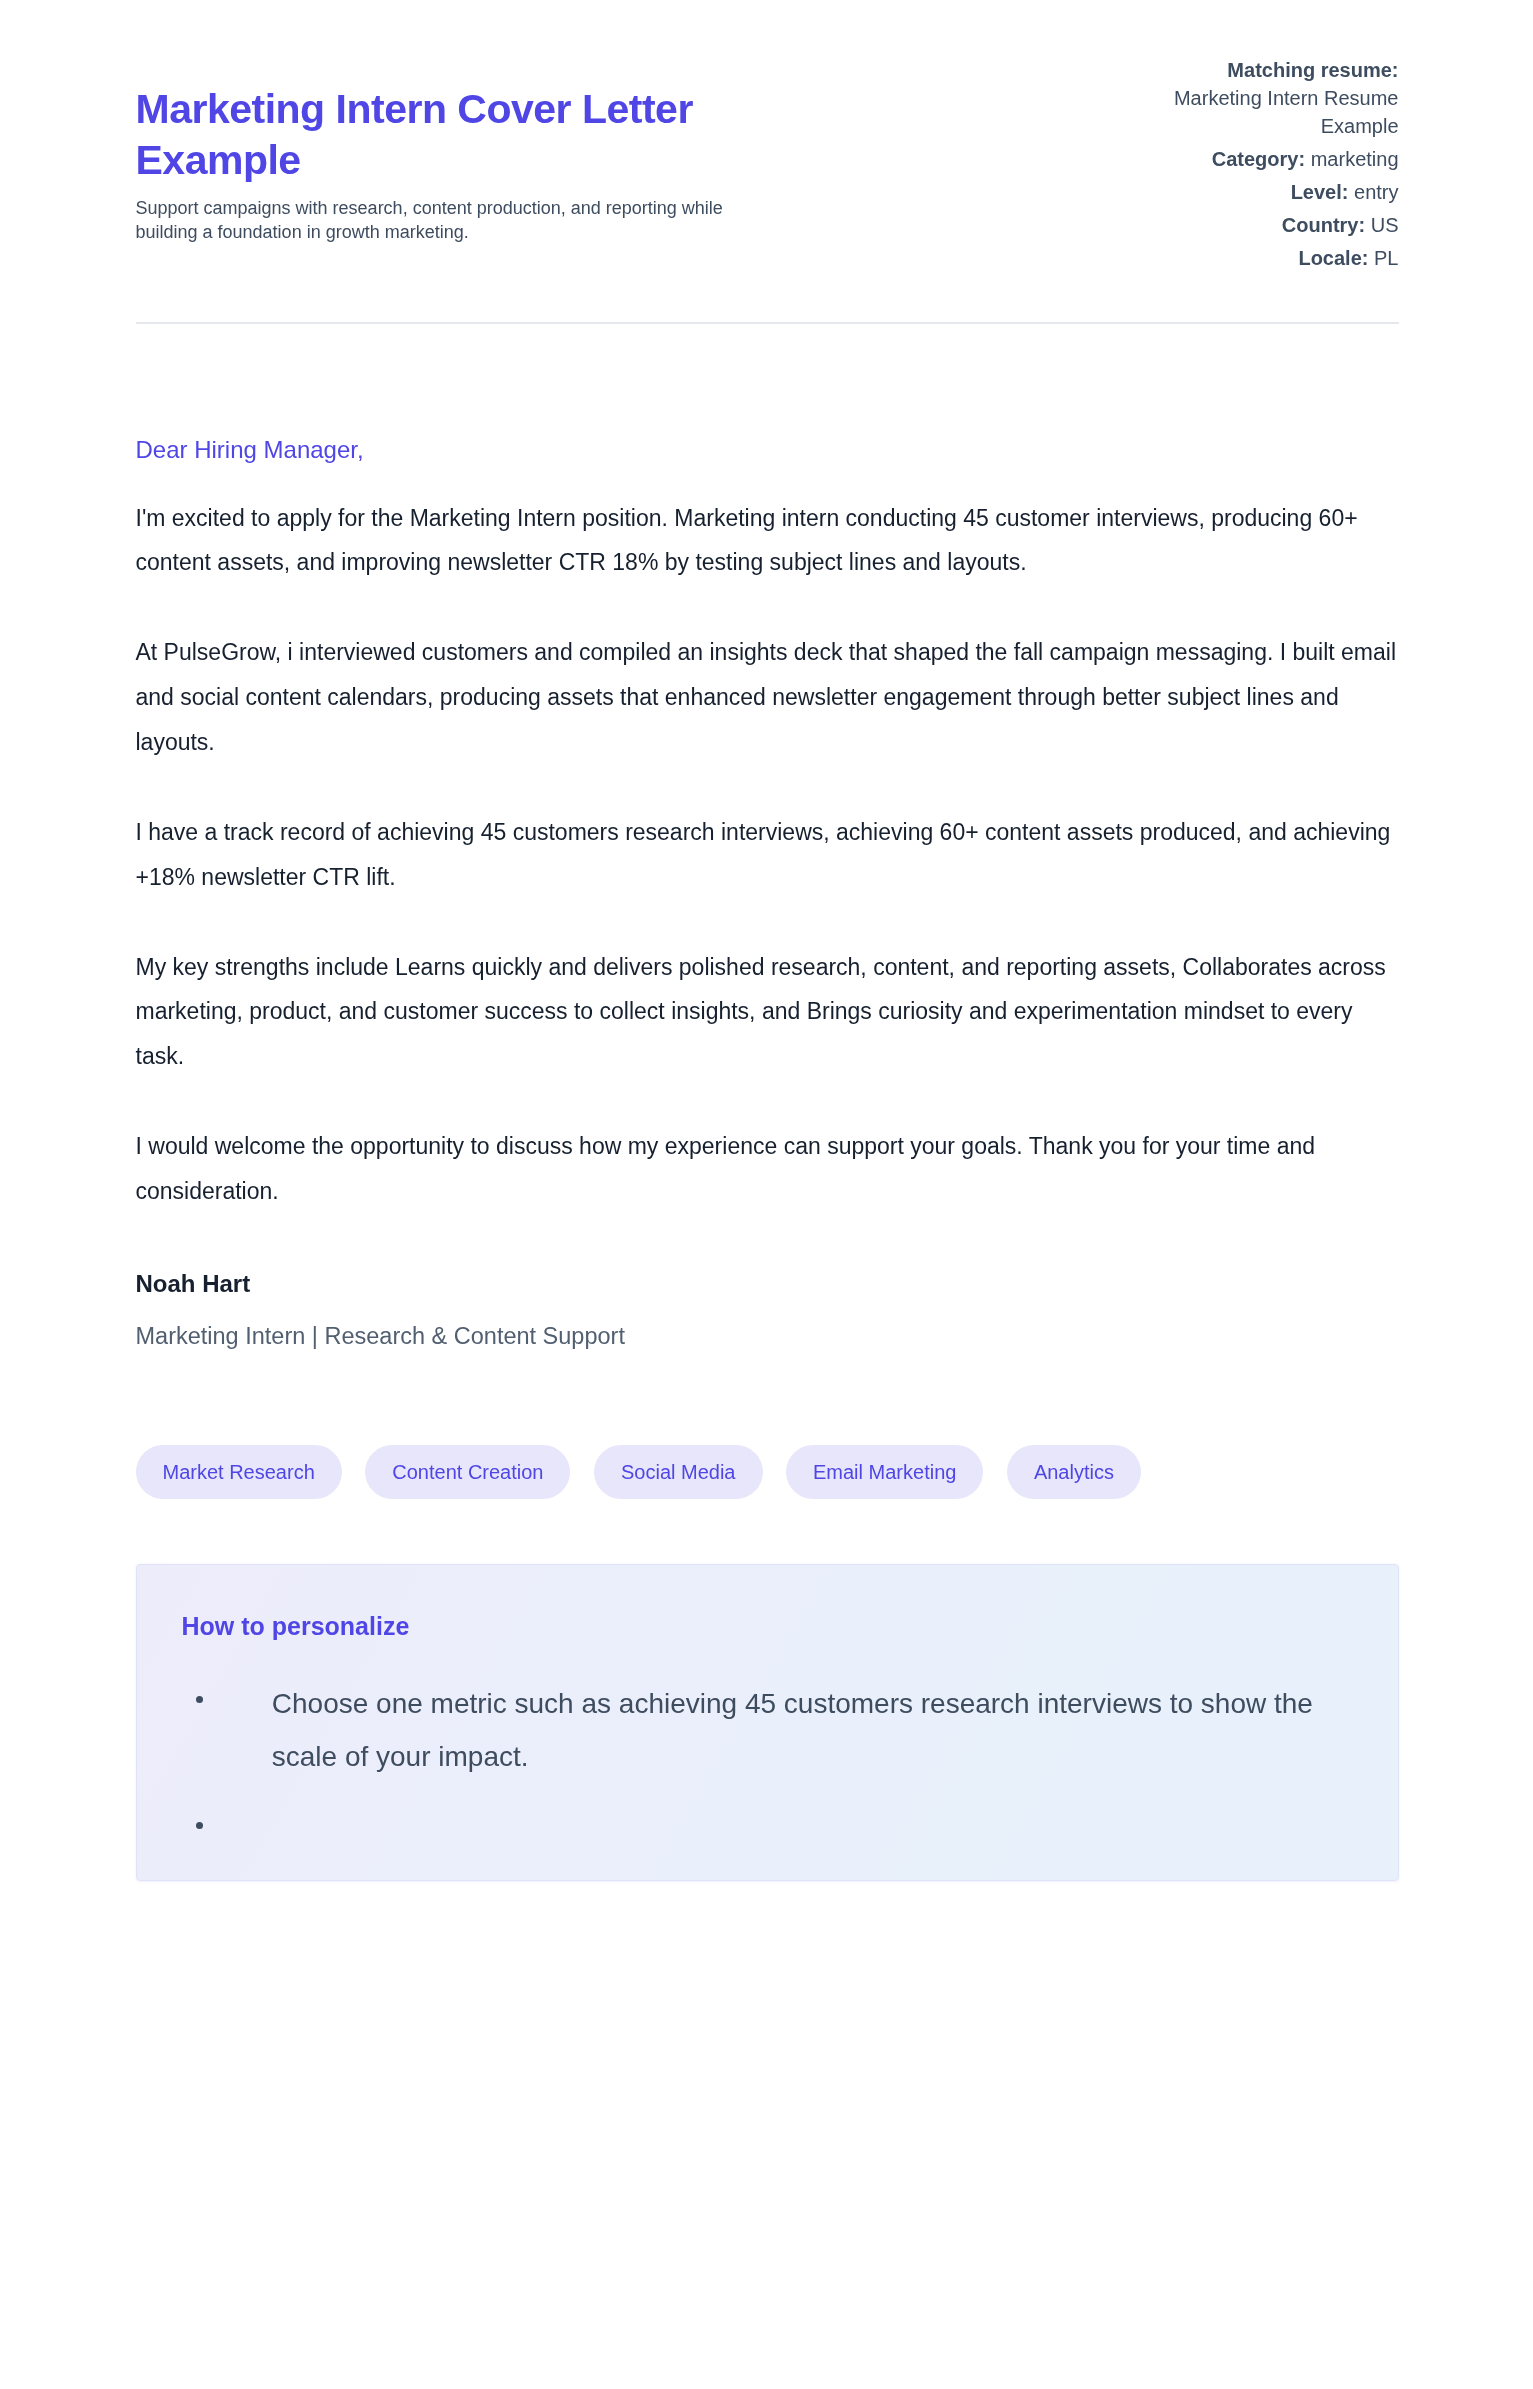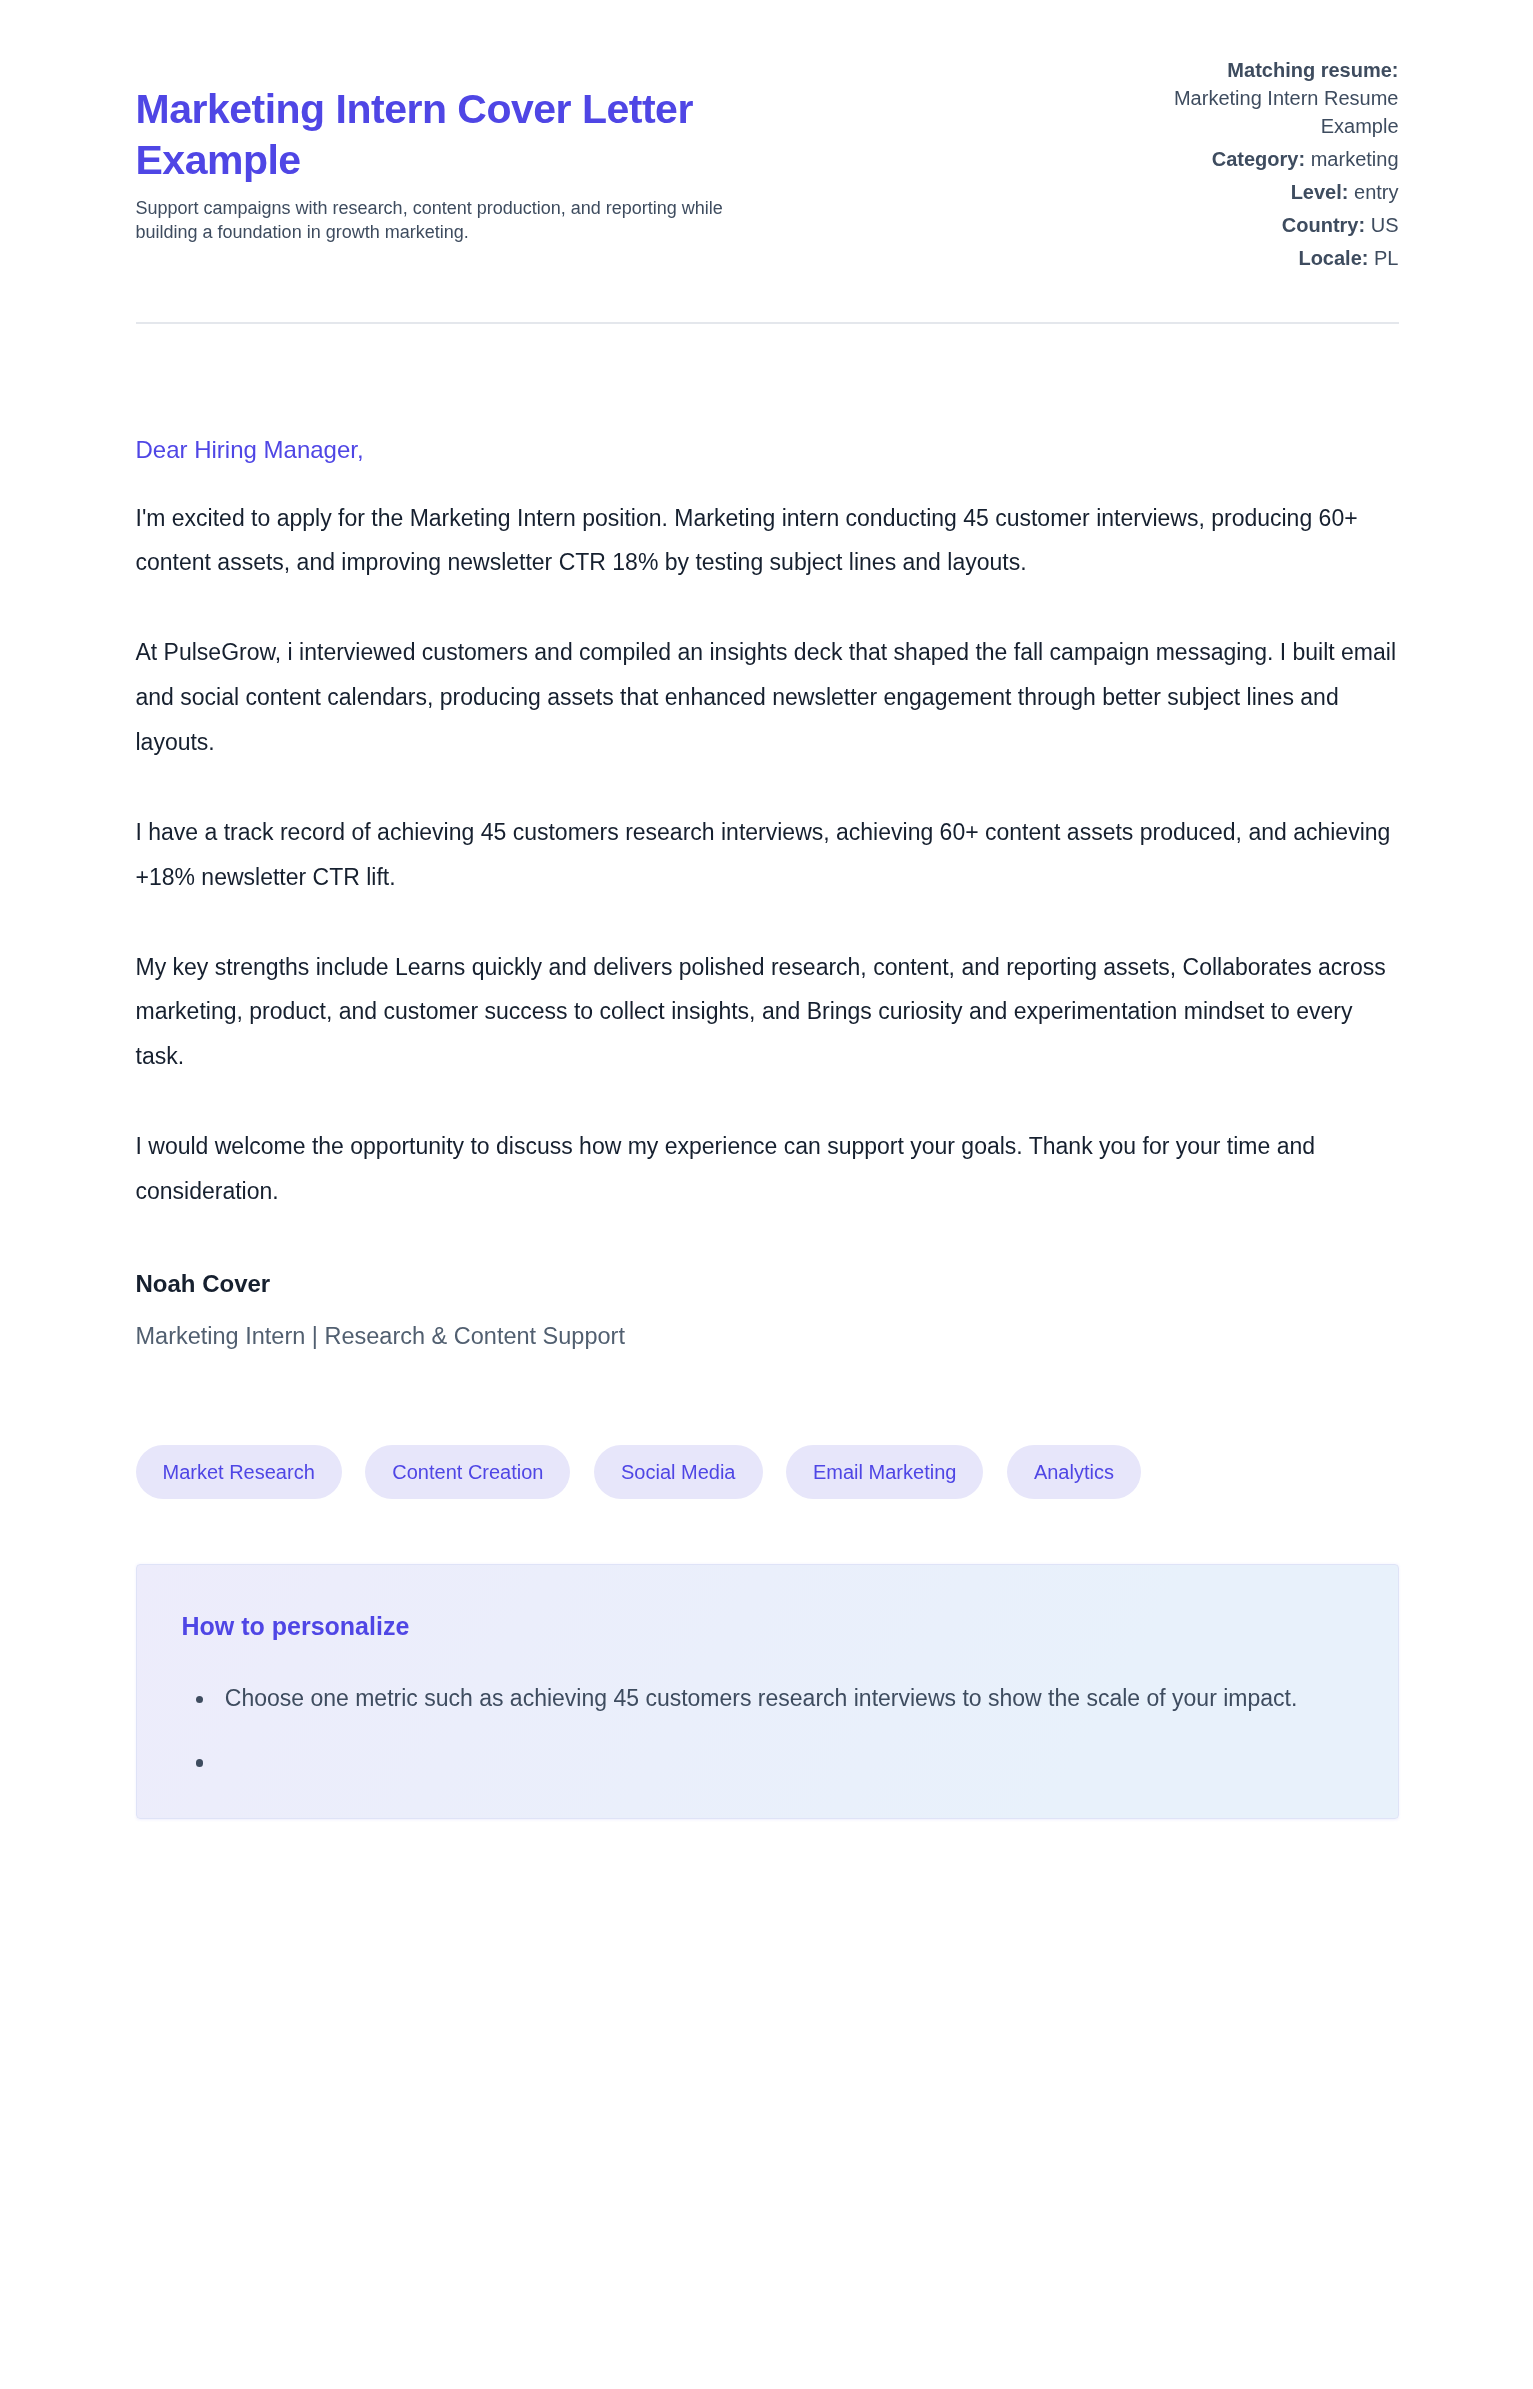--- a/index.html
+++ b/index.html
@@ -135,24 +135,25 @@
   .tip-item:last-child{margin-bottom:0;}
   .bullet-dot{
     flex:0 0 auto;
     width:7.2px;
     height:7.2px;
     border-radius:50%;
     background:var(--slate);
     margin:19px 21.7px 0 14.4px;
   }
   .tip-text{
-    font-size:23px;
+    font-size:28px;
     line-height:1.9;
     color:var(--slate);
     max-width:1146px;
+    margin-left:47px;
   }
 </style>
 </head>
 <body>
 
 <div class="container">
 
   <header class="header">
     <div class="header-text">
       <h1 class="page-title">Marketing Intern Cover Letter Example</h1>
@@ -186,21 +187,21 @@
 
   <section>
     <h3 class="salutation">Dear Hiring Manager,</h3>
     <div class="letter-body">
       <p>I'm excited to apply for the Marketing Intern position. Marketing intern conducting 45 customer interviews, producing 60+ content assets, and improving newsletter CTR 18% by testing subject lines and layouts.</p>
       <p>At PulseGrow, i interviewed customers and compiled an insights deck that shaped the fall campaign messaging. I built email and social content calendars, producing assets that enhanced newsletter engagement through better subject lines and layouts.</p>
       <p>I have a track record of achieving 45 customers research interviews, achieving 60+ content assets produced, and achieving +18% newsletter CTR lift.</p>
       <p>My key strengths include Learns quickly and delivers polished research, content, and reporting assets, Collaborates across marketing, product, and customer success to collect insights, and Brings curiosity and experimentation mindset to every task.</p>
       <p>I would welcome the opportunity to discuss how my experience can support your goals. Thank you for your time and consideration.</p>
     </div>
-    <div class="signature-name">Noah Cover</div>
+    <div class="signature-name">Noah Hart</div>
     <div class="signature-role">Marketing Intern | Research &amp; Content Support</div>
   </section>
 
   <div class="tags-row">
     <span class="tag-pill">Market Research</span>
     <span class="tag-pill">Content Creation</span>
     <span class="tag-pill">Social Media</span>
     <span class="tag-pill">Email Marketing</span>
     <span class="tag-pill">Analytics</span>
   </div>

